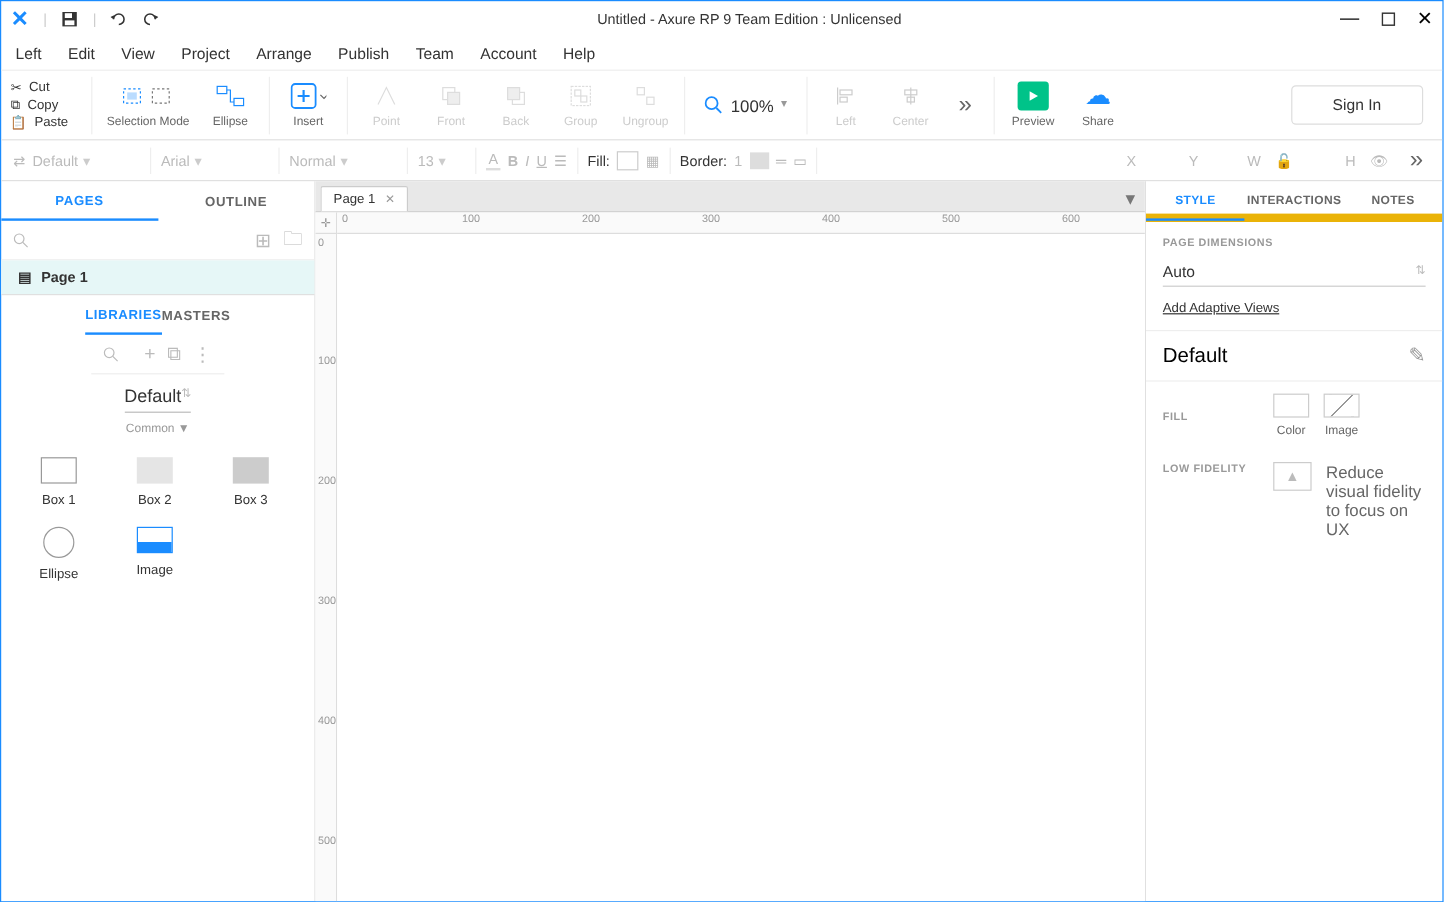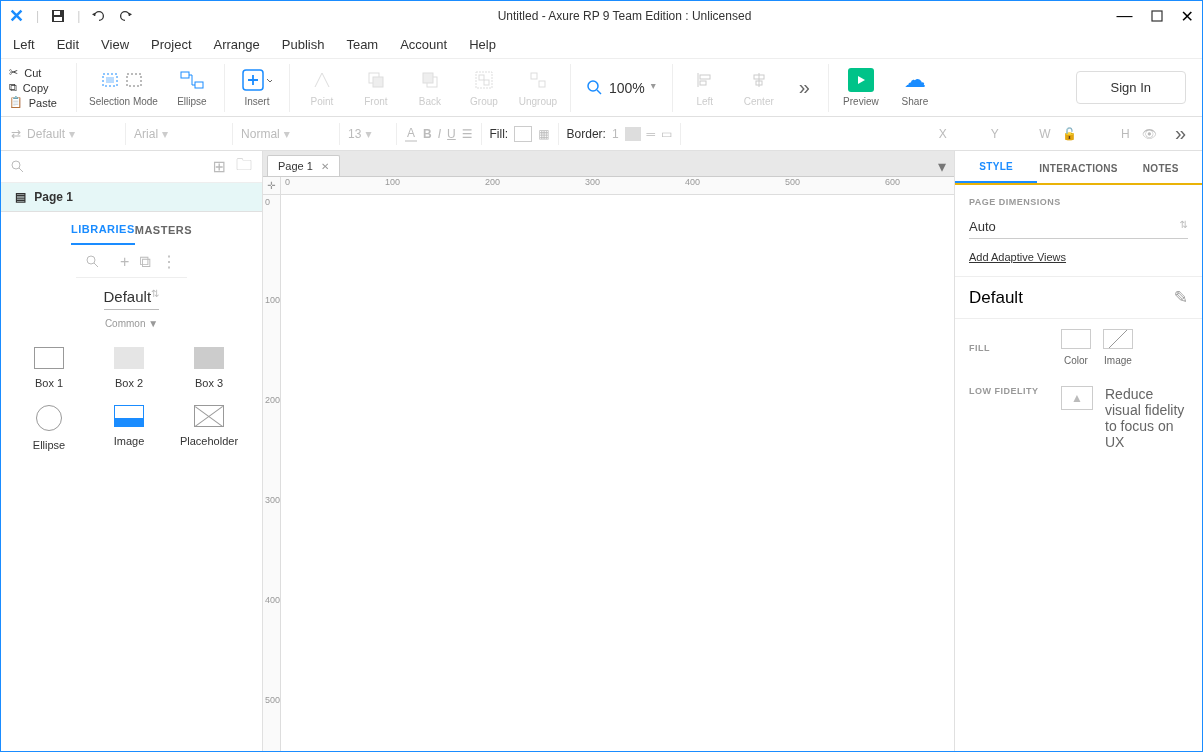--- a/index.html
+++ b/index.html
@@ -70,21 +70,21 @@
 .canvas-tab { background: #fff; padding: 4px 10px; font-size: 11px; color: #333; display: flex; align-items: center; gap: 8px; border: 1px solid #ccc; border-bottom: none; border-radius: 2px 2px 0 0; }
 .ruler-h { height: 18px; background: #fafafa; border-bottom: 1px solid #ddd; position: relative; font-size: 9px; color: #999; }
 .ruler-h .tick { position: absolute; top: 0; }
 .ruler-corner { width: 18px; height: 18px; border-right: 1px solid #ddd; border-bottom: 1px solid #ddd; background: #fafafa; display: inline-flex; align-items: center; justify-content: center; font-size: 10px; color: #999; }
 .canvas-body { flex: 1; display: flex; }
 .ruler-v { width: 18px; background: #fafafa; border-right: 1px solid #ddd; position: relative; font-size: 9px; color: #999; }
 .ruler-v .tick { position: absolute; left: 2px; writing-mode: horizontal-tb; }
 .canvas { flex: 1; background: #fff; position: relative; }
 
 .right-panel { width: 248px; border-left: 1px solid #e0e0e0; display: flex; flex-direction: column; font-size: 12px; }
-.rp-tabs { display: flex; height: 34px; border-bottom: 2px solid #eab308; align-items: flex-end; }
+.rp-tabs { display: flex; height: 34px; border-bottom: 7px solid #eab308; align-items: flex-start; }
 .rp-tab { flex: 1; text-align: center; font-size: 10px; font-weight: 600; color: #666; padding: 11px 0 9px; letter-spacing: 0.3px; }
 .rp-tab.active { color: #1a8cff; border-bottom: 2px solid #1a8cff; }
 .rp-section { padding: 12px 14px; border-bottom: 1px solid #eee; }
 .rp-label { font-size: 9px; color: #999; font-weight: 600; letter-spacing: 0.5px; margin-bottom: 8px; }
 .rp-select { font-size: 13px; color: #333; border-bottom: 1px solid #ccc; padding: 4px 0; display: flex; justify-content: space-between; }
 .rp-link { font-size: 11px; color: #333; text-decoration: underline; margin-top: 12px; display: inline-block; }
 .rp-header { font-size: 17px; padding: 10px 14px; display: flex; justify-content: space-between; align-items: center; border-bottom: 1px solid #eee; }
 .rp-row { display: flex; align-items: center; padding: 10px 14px; gap: 12px; }
 .rp-row .rp-label { margin: 0; width: 80px; }
 .align-btn { width: 20px; height: 18px; display: flex; flex-direction: column; gap: 2px; }
@@ -346,20 +346,24 @@
     <span>🔓</span>
     <span style="width:40px;text-align:right">H</span>
     <span>👁</span>
     <span class="more-arrow">»</span>
   </div>
 </div>
 
 <div class="main">
 
   <div class="left-panel">
+    <div class="tabs">
+      <div class="tab active">PAGES</div>
+      <div class="tab">OUTLINE</div>
+    </div>
     <div class="panel-toolbar">
       <span class="search-ico">
           <svg width="14" height="14">
             <circle cx="5" cy="5" r="4" fill="none" stroke="#bbb"></circle>
             <path d="M8 8 L12 12" stroke="#bbb"></path>
           </svg>
         </span>
       <div class="spacer"></div>
       <span style="color:#bbb">⊞</span>
       <span style="color:#bbb">🗀</span>
@@ -407,24 +411,20 @@
             <span>Box 3</span>
           </div>
         <div class="lib-widget">
             <div class="shape circle"></div>
             <span>Ellipse</span>
           </div>
         <div class="lib-widget">
             <div class="shape img"></div>
             <span>Image</span>
           </div>
-        <div class="lib-widget">
-            <div class="shape ph"></div>
-            <span>Placeholder</span>
-          </div>
       </div>
     </div>
   </div>
 
   <div class="canvas-area">
     <div class="tab-strip">
       <div class="canvas-tab">
         <span>Page 1</span>
         <span style="color:#999;font-size:10px">✕</span>
       </div>

